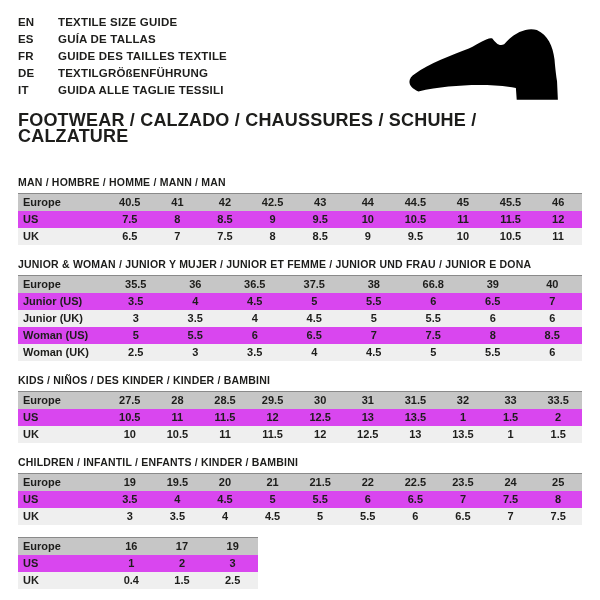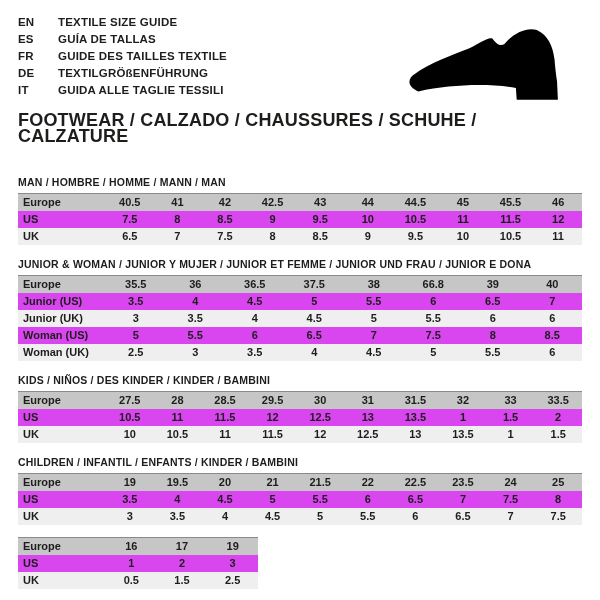--- a/index.html
+++ b/index.html
@@ -364,21 +364,21 @@
               <td>19</td>
             </tr>
             <tr class="w">
               <td class="lbl">US</td>
               <td>1</td>
               <td>2</td>
               <td>3</td>
             </tr>
             <tr class="g">
               <td class="lbl">UK</td>
-              <td>0.5</td>
+              <td>0.4</td>
               <td>1.5</td>
               <td>2.5</td>
             </tr>
           </tbody>
         </table>
       </section>
     </div>
 
 </div>
 

